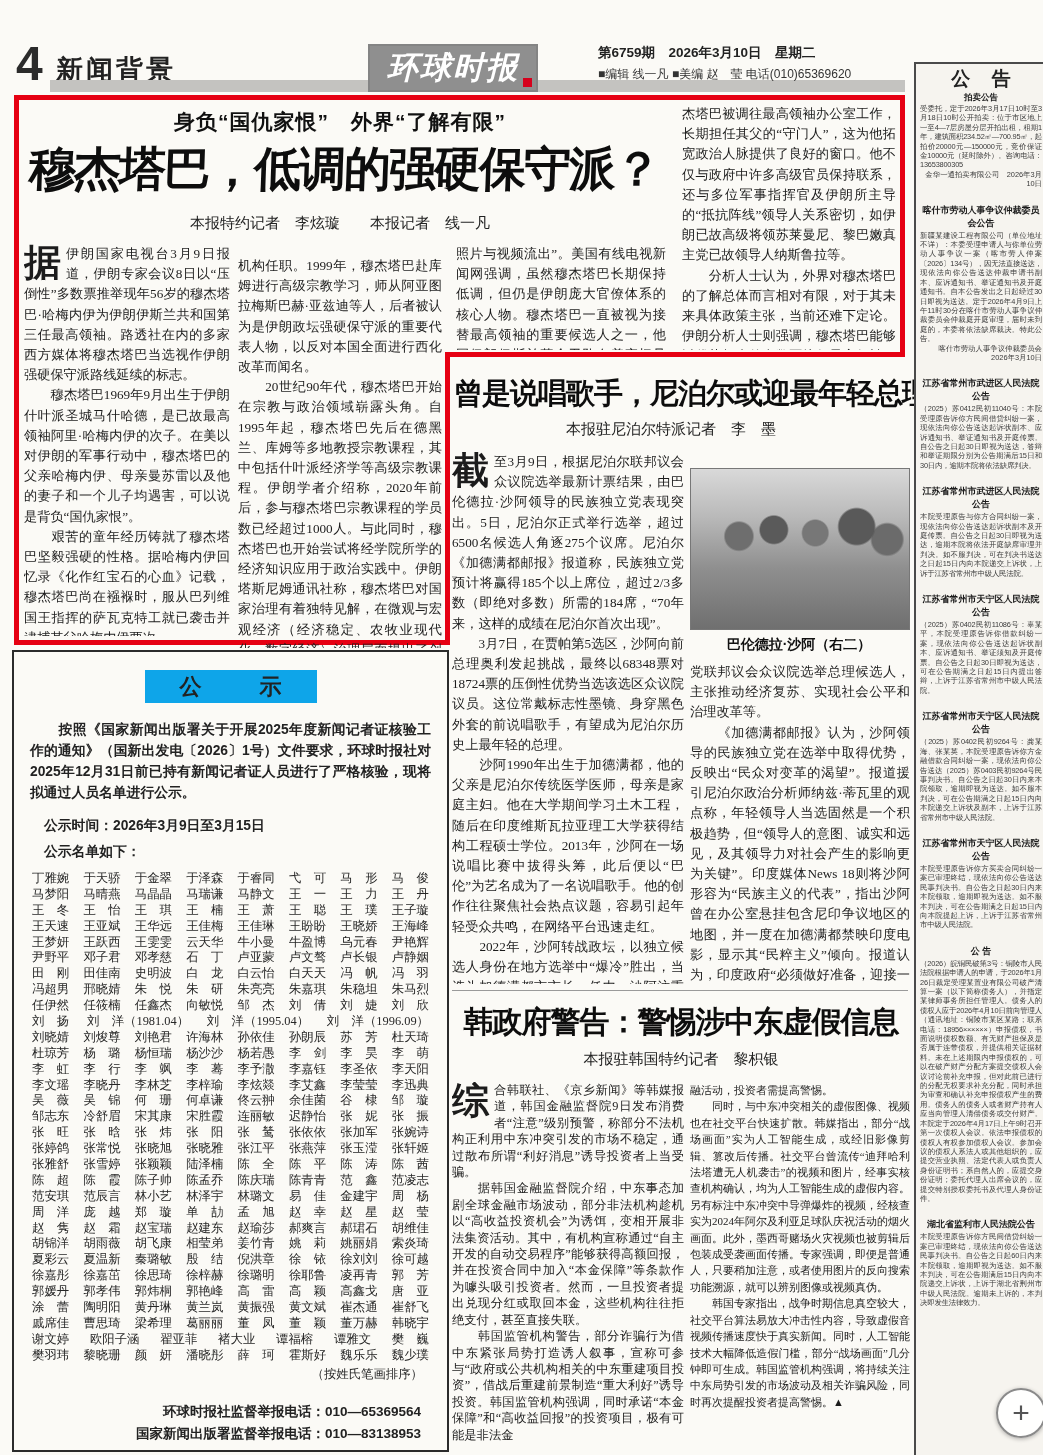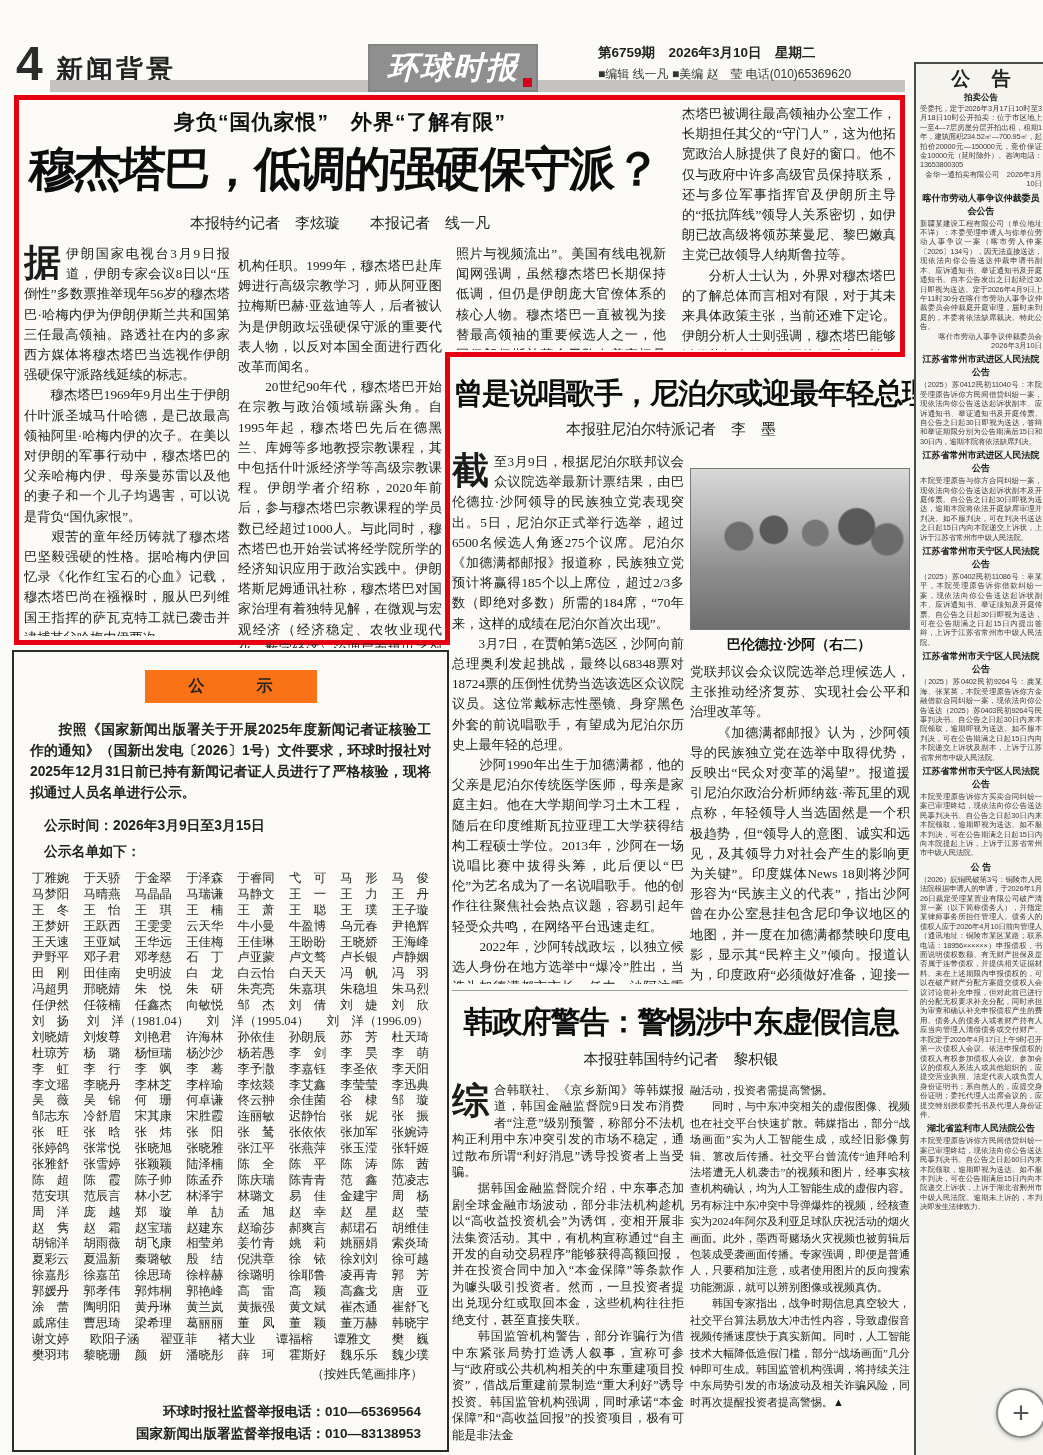--- a/index.html
+++ b/index.html
@@ -34,35 +34,35 @@
      radial-gradient(circle at 38% 38%, #5a5a5a 0 8%, transparent 9%),
      radial-gradient(circle at 57% 40%, #777 0 8%, transparent 9%),
      radial-gradient(circle at 76% 36%, #595959 0 9%, transparent 10%),
      radial-gradient(circle at 90% 44%, #6b6b6b 0 7%, transparent 8%),
      linear-gradient(180deg,#d9d9d9 0%,#b9b9b9 30%,#8f8f8f 62%,#6f6f6f 100%);
      border:1px solid #777;}
   .caption{font-size:14px;font-weight:700;text-align:center;color:#111;}
   .rule-h{background:#9a9a9a;}
   
   .gongshi-box{border:2px solid #2b2b2b;background:#fbfaf6;overflow:hidden;}
-  .gongshi-titlebox{background:#f97316;display:flex;align-items:center;justify-content:center;
-                    font-size:16px;font-weight:900;letter-spacing:18px;text-indent:18px;color:#222;font-family:Liberation Serif, serif;}
+  .gongshi-titlebox{background:#0ea5e9;display:flex;align-items:center;justify-content:center;
+                    font-size:22px;font-weight:900;letter-spacing:18px;text-indent:18px;color:#222;font-family:Liberation Serif, serif;}
   .gongshi-text{font-size:13.8px;line-height:21px;font-weight:600;text-align:justify;color:#222;
                 white-space:pre-line;}
   .gongshi-bold{font-size:13.8px;font-weight:700;color:#222;}
   .name-grid{font-size:12.4px;color:#262626;font-family:"Liberation Serif",serif;}
   .name-row{display:flex;justify-content:space-between;height:15.9px;line-height:15.9px;}
   .sort-note{font-size:12.4px;text-align:right;font-family:"Liberation Serif",serif;color:#262626;}
   .hotline{font-size:13.5px;font-weight:700;text-align:right;color:#222;line-height:22px;}
   .gongshi-sign{font-size:13.5px;font-weight:700;text-align:right;color:#222;line-height:22px;}
   
   .notice-box{border:2px solid #4a4a4a;background:#f6f4ef;overflow:hidden;padding:2px 4px;}
   .notice-title{font-size:19px;font-weight:900;text-align:center;letter-spacing:8px;text-indent:8px;color:#222;}
   .notice-subtitle{font-size:8.5px;font-weight:700;text-align:center;color:#222;}
-  .notice-header{font-size:9px;font-weight:900;text-align:center;color:#1a1a1a;margin:3px 0 1px;}
+  .notice-header{font-size:9px;font-weight:900;text-align:center;color:#1a1a1a;margin:15px 0 1px;}
   .notice-body{font-size:7.4px;line-height:9.4px;text-align:justify;color:#3a3a3a;
                letter-spacing:-0.2px;}
   .notice-sign{font-size:7.4px;line-height:9.4px;text-align:right;color:#3a3a3a;}
   
   .zoom-btn{width:46px;height:46px;border-radius:50%;background:rgba(255,255,255,.92);
             border:2px solid #8a8a8a;box-shadow:0 1px 4px rgba(0,0,0,.3);
             display:flex;align-items:center;justify-content:center;
             font-size:30px;color:#555;font-weight:400;cursor:pointer;}
 </style>
 </head>
@@ -154,38 +154,38 @@
           <span>王　冬</span>
           <span>王　怡</span>
           <span>王　琪</span>
           <span>王　楠</span>
           <span>王　萧</span>
           <span>王　聪</span>
           <span>王　璞</span>
           <span>王子璇</span>
         </div>
         <div class="name-row">
+          <span>王天速</span>
+          <span>王亚斌</span>
+          <span>王华远</span>
+          <span>王佳梅</span>
+          <span>王佳琳</span>
+          <span>王盼盼</span>
+          <span>王晓娇</span>
+          <span>王海峰</span>
+        </div>
+        <div class="name-row">
           <span>王梦妍</span>
           <span>王跃西</span>
           <span>王雯雯</span>
           <span>云天华</span>
           <span>牛小曼</span>
           <span>牛盈博</span>
           <span>乌元春</span>
           <span>尹艳辉</span>
-        </div>
-        <div class="name-row">
-          <span>王天速</span>
-          <span>王亚斌</span>
-          <span>王华远</span>
-          <span>王佳梅</span>
-          <span>王佳琳</span>
-          <span>王盼盼</span>
-          <span>王晓娇</span>
-          <span>王海峰</span>
         </div>
         <div class="name-row">
           <span>尹野平</span>
           <span>邓子君</span>
           <span>邓孝慈</span>
           <span>石　丁</span>
           <span>卢亚蒙</span>
           <span>卢文骜</span>
           <span>卢长银</span>
           <span>卢静姻</span>

